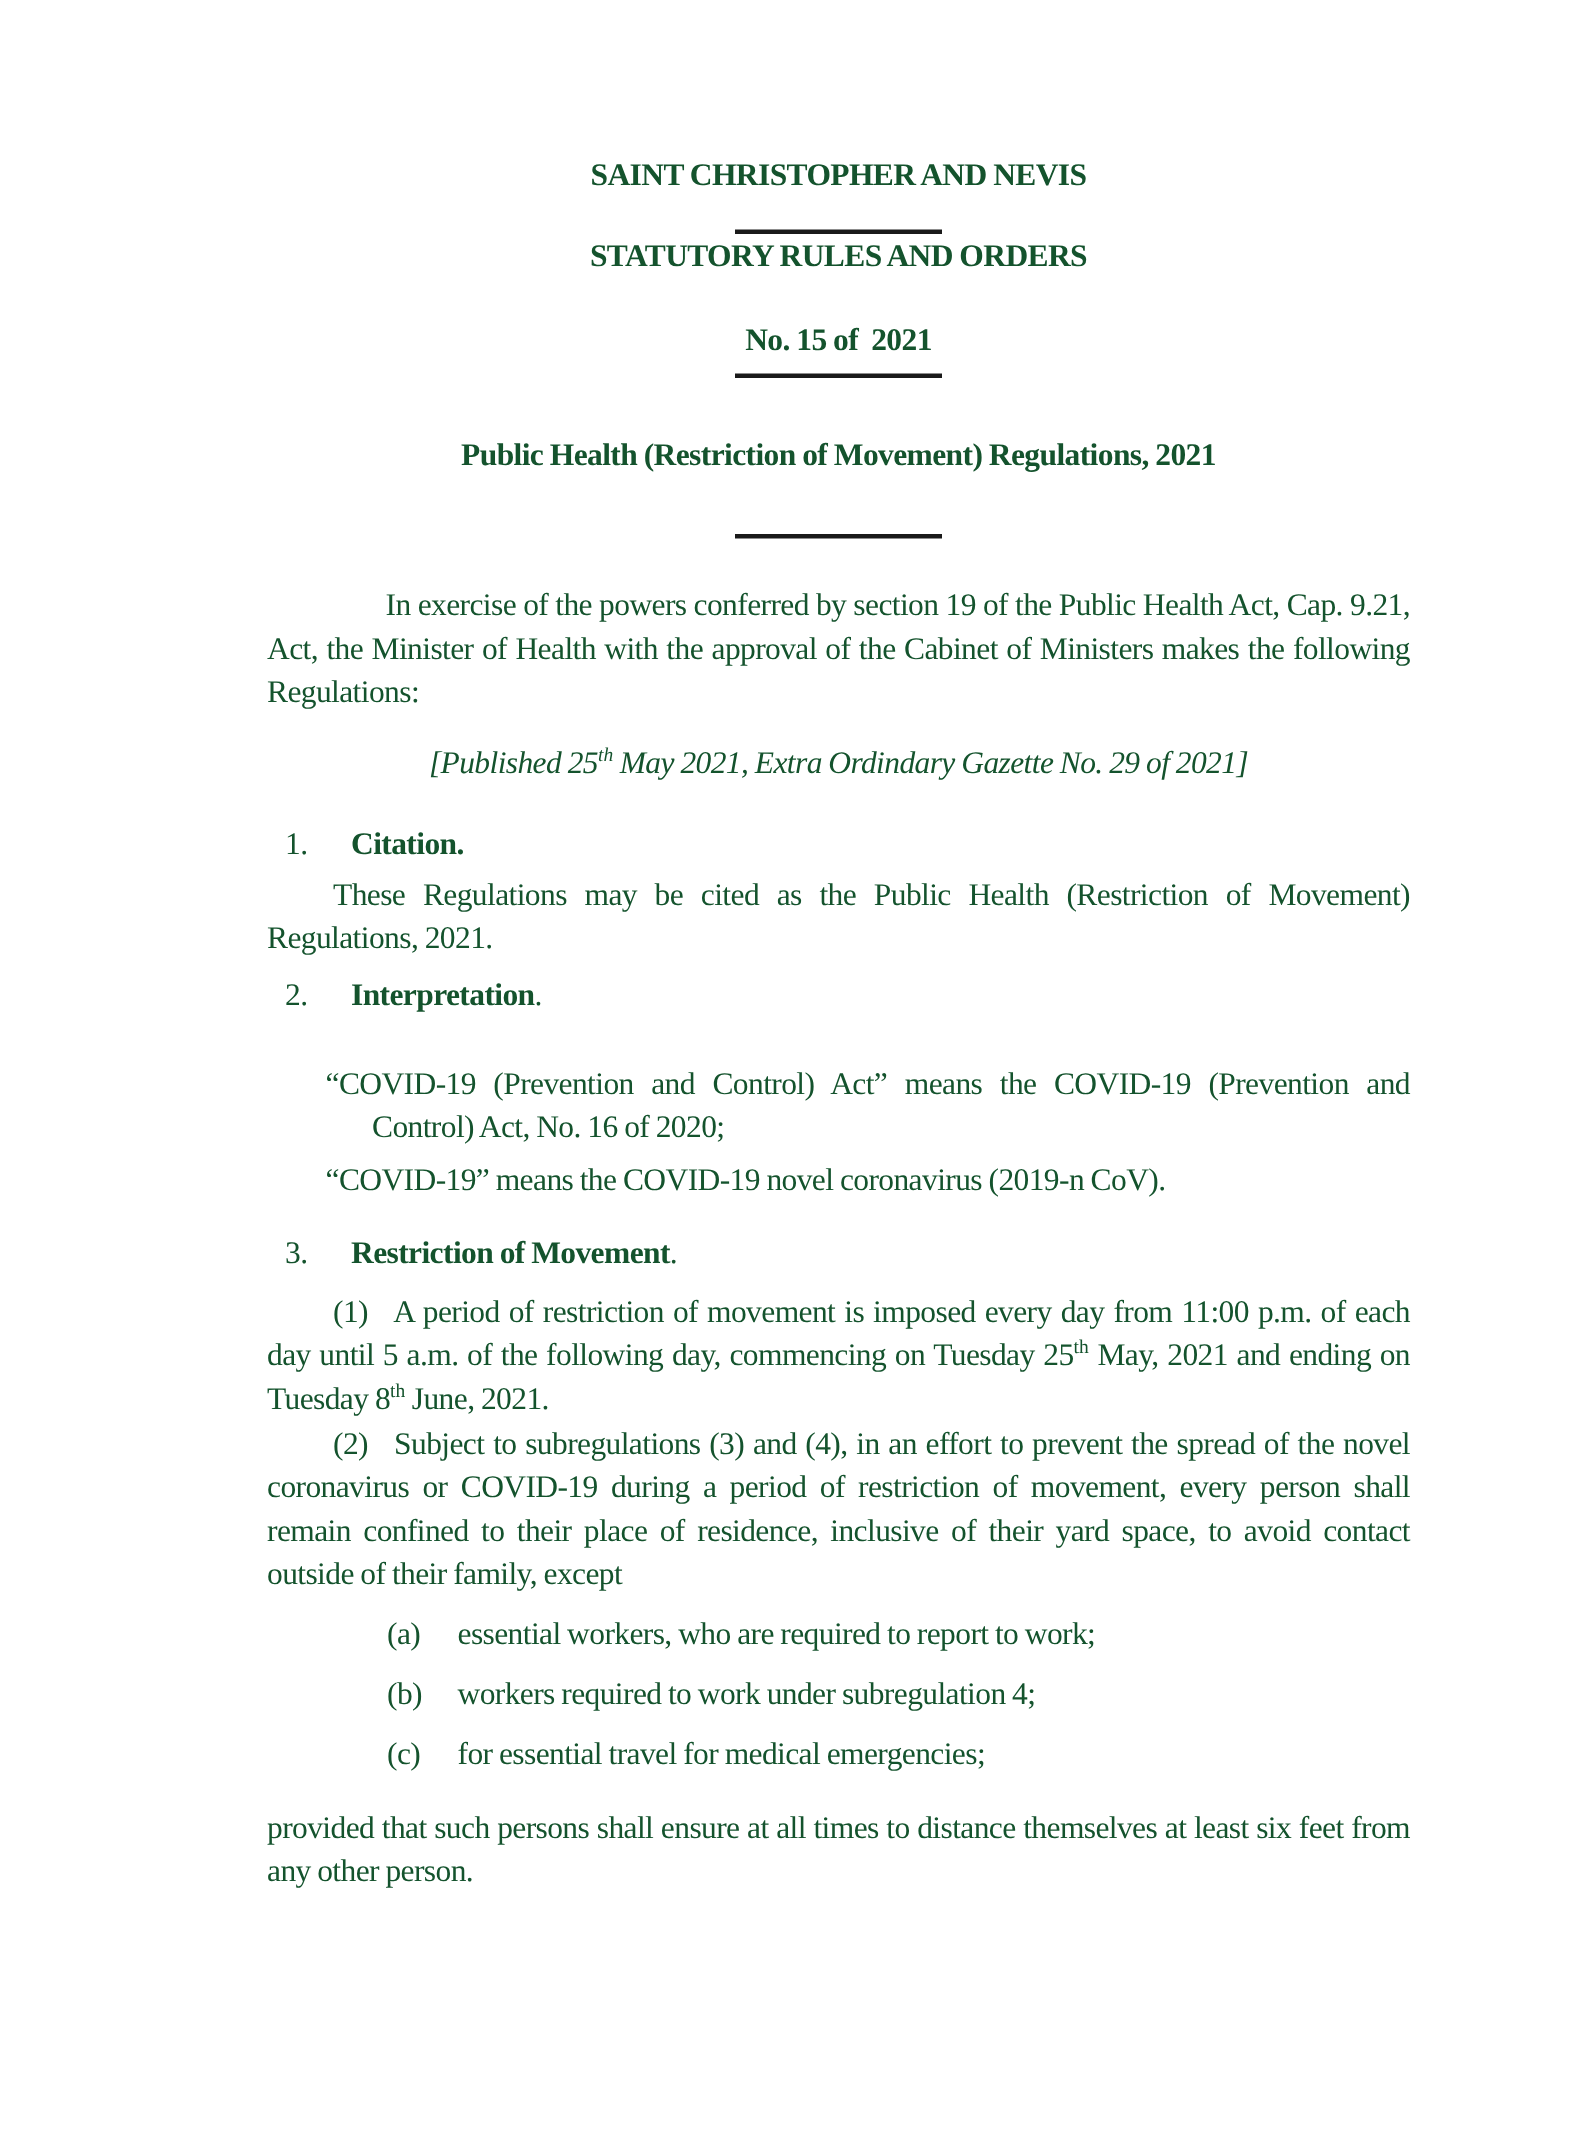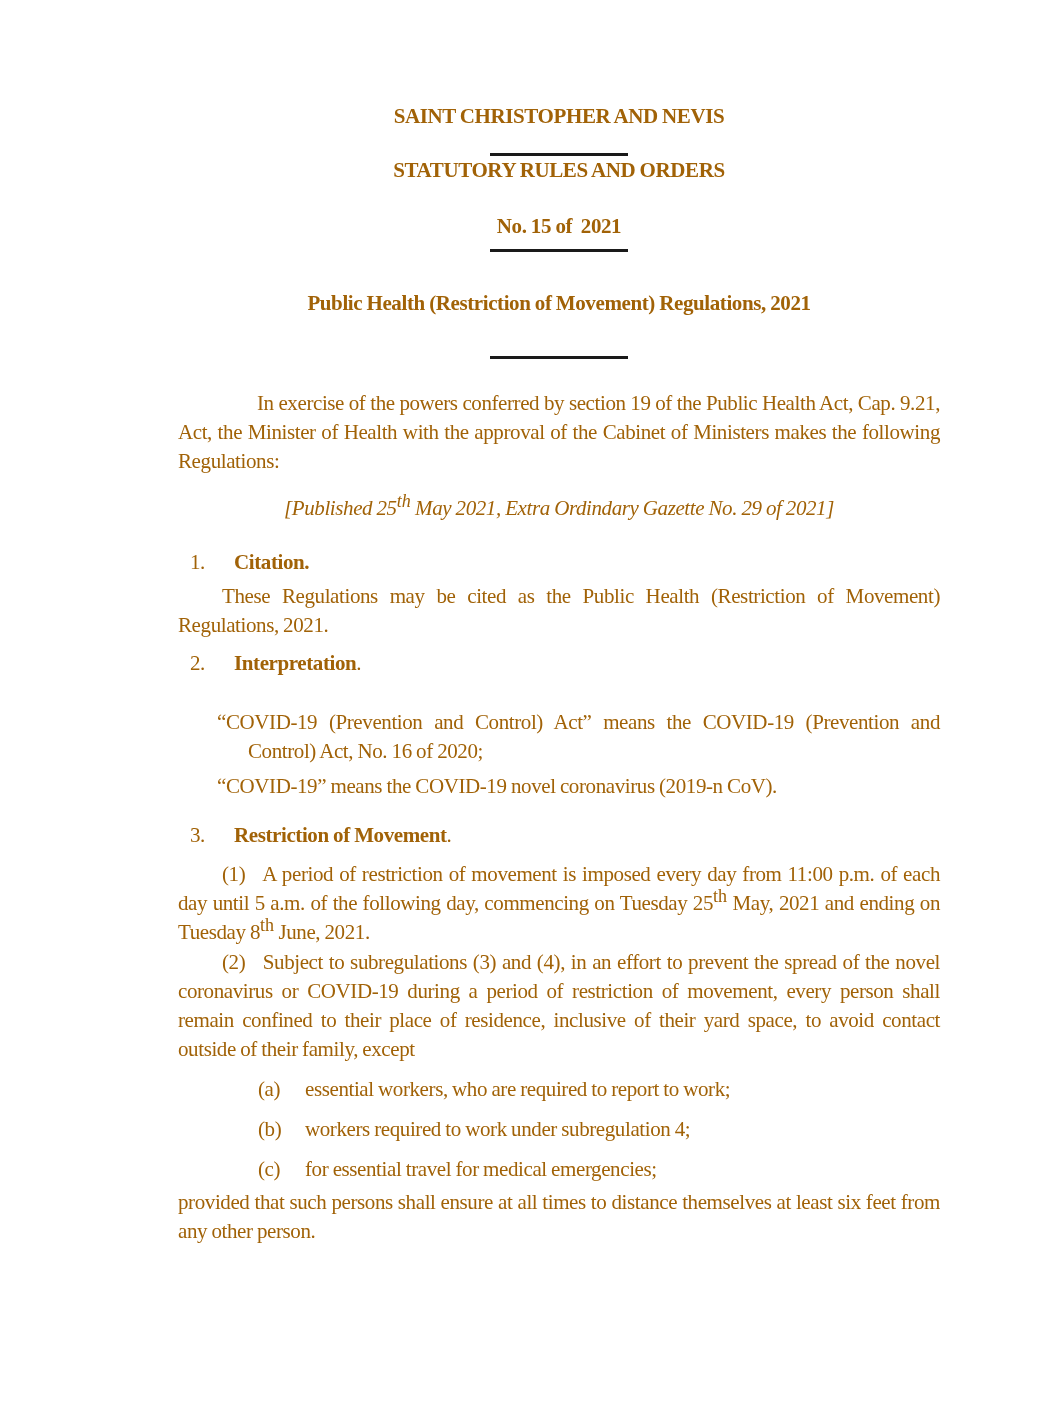--- a/index.html
+++ b/index.html
@@ -10,21 +10,21 @@
   .page {
     position: relative;
     width: 1050px;
     height: 1425px;
     background: #ffffff;
     box-sizing: border-box;
     padding: 102px 110px 0 178px;
     font-family: "Liberation Serif", "DejaVu Serif", serif;
     font-size: 21px;
     line-height: 29px;
-    color: #a16207;
+    color: #14532d;
     letter-spacing: -0.4px;
     word-spacing: -0.5px;
     overflow: hidden;
   }
   .center { text-align: center; }
   .bold { font-weight: bold; }
   h1, h2, h3, p { margin: 0; font-size: 21px; line-height: 29px; }
   h1, h2, h3 { font-weight: bold; }
 
   .rule {
@@ -44,21 +44,21 @@
     margin-top: 30px;
     text-align: justify;
     text-indent: 79px;
   }
   .published {
     margin-top: 18px;
     text-align: center;
     font-style: italic;
   }
   sup {
-    font-size: 18px;
+    font-size: 13px;
     line-height: 0;
     vertical-align: super;
     letter-spacing: 0;
   }
 
   .section-heading {
     position: relative;
     padding-left: 56px;
   }
   .section-heading .num {
@@ -95,21 +95,21 @@
     padding-left: 127px;
     text-align: left;
   }
   .list-item .marker {
     position: absolute;
     left: 80px;
     top: 0;
   }
 
   .proviso {
-    margin-top: 4px;
+    margin-top: 20px;
     text-align: justify;
   }
 </style>
 </head>
 <body>
 
 <div class="page">
 
   <h1 class="center">SAINT CHRISTOPHER AND NEVIS</h1>
   <div class="rule rule-1"></div>

